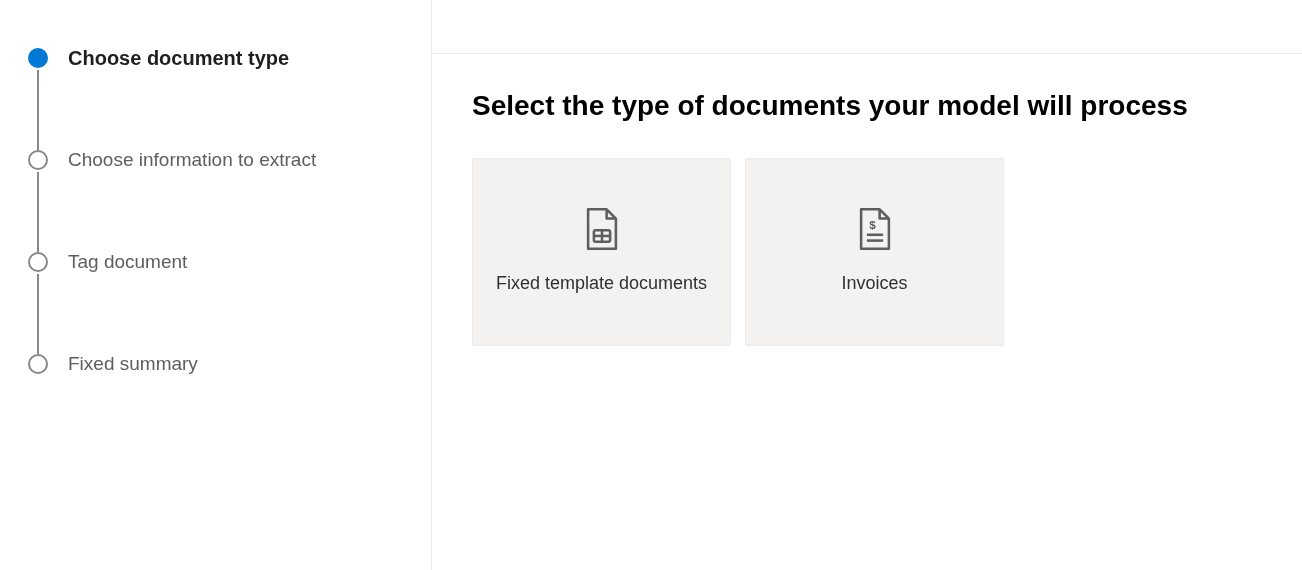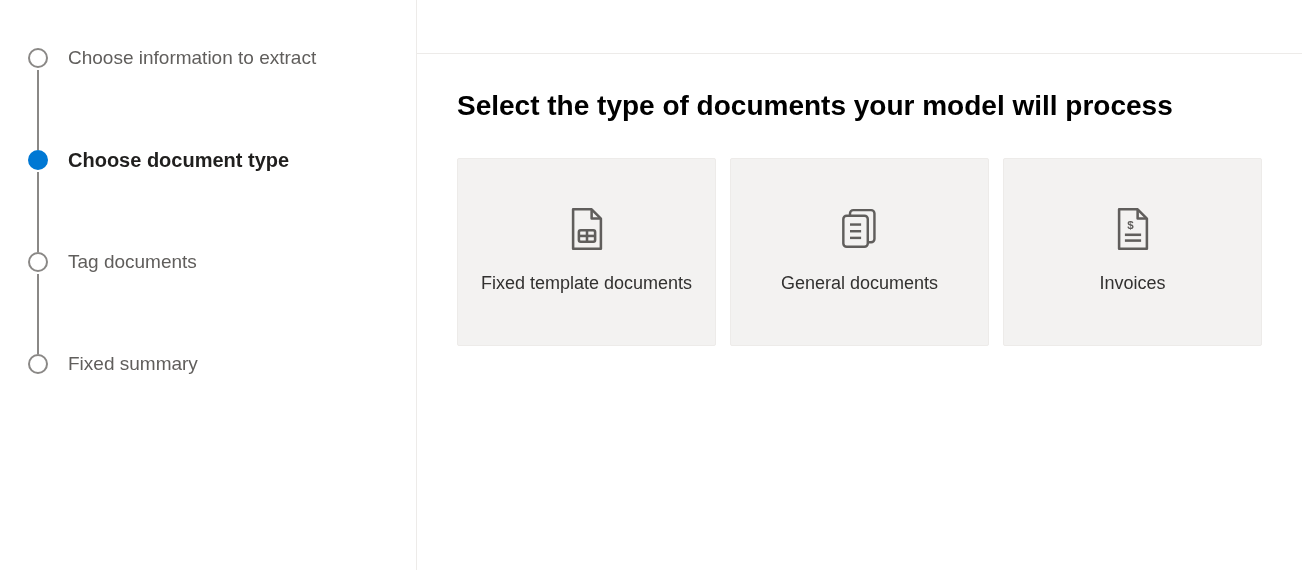--- a/index.html
+++ b/index.html
@@ -120,34 +120,34 @@
       text-align: right;
       line-height: 28px;
       padding: 0 16px;
     }
   </style>
 </head>
 <body>
 
 <aside class="sidebar">
   <ul class="step-list">
-    <li class="step-item">
-      <span class="step-indicator"></span>
-      <span class="step-connector"></span>
-      <span class="step-label">Choose information to extract</span>
-    </li>
     <li class="step-item active">
       <span class="step-indicator"></span>
       <span class="step-connector"></span>
       <span class="step-label">Choose document type</span>
     </li>
     <li class="step-item">
       <span class="step-indicator"></span>
       <span class="step-connector"></span>
-      <span class="step-label">Tag documents</span>
+      <span class="step-label">Choose information to extract</span>
+    </li>
+    <li class="step-item">
+      <span class="step-indicator"></span>
+      <span class="step-connector"></span>
+      <span class="step-label">Tag document</span>
     </li>
     <li class="step-item">
       <span class="step-indicator"></span>
       <span class="step-label">Fixed summary</span>
     </li>
   </ul>
 </aside>
 
 <main class="main">
   <div class="main-divider"></div>
@@ -161,32 +161,20 @@
             <path d="M4 2 H20 L28 10 V36 H4 Z" stroke-linejoin="round"></path>
             <path d="M20 2 V10 H28" stroke-linejoin="round"></path>
             <rect x="9" y="20" width="14" height="10" rx="1.5"></rect>
             <line x1="16" y1="20" x2="16" y2="30"></line>
             <line x1="9" y1="25" x2="23" y2="25"></line>
           </svg>
         </div>
         <div class="card-label">Fixed template documents</div>
       </div>
 
-      <div class="card">
-        <div class="card-icon">
-          <svg viewBox="0 0 36 38" fill="none" stroke="#605e5c" stroke-width="2.2">
-            <rect x="3" y="7" width="22" height="28" rx="3"></rect>
-            <path d="M9 7 V5 a3 3 0 0 1 3 -3 H28 a3 3 0 0 1 3 3 V28 a3 3 0 0 1 -3 3 H25"></path>
-            <line x1="9" y1="15" x2="19" y2="15"></line>
-            <line x1="9" y1="21" x2="19" y2="21"></line>
-            <line x1="9" y1="27" x2="19" y2="27"></line>
-          </svg>
-        </div>
-        <div class="card-label">General documents</div>
-      </div>
 
       <div class="card">
         <div class="card-icon">
           <svg viewBox="0 0 32 38" fill="none" stroke="#605e5c" stroke-width="2.2">
             <path d="M4 2 H20 L28 10 V36 H4 Z" stroke-linejoin="round"></path>
             <path d="M20 2 V10 H28" stroke-linejoin="round"></path>
             <text x="11" y="19" font-size="10" font-family="sans-serif" fill="#605e5c" stroke="none" font-weight="600">$</text>
             <line x1="9" y1="24" x2="23" y2="24"></line>
             <line x1="9" y1="29" x2="23" y2="29"></line>
           </svg>

